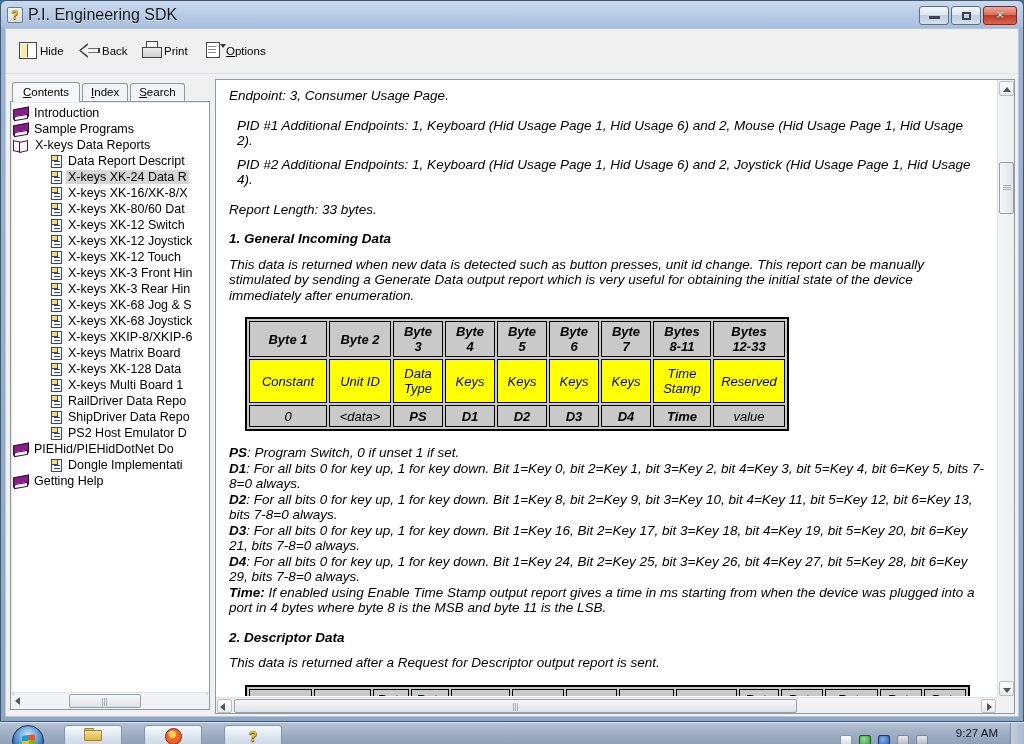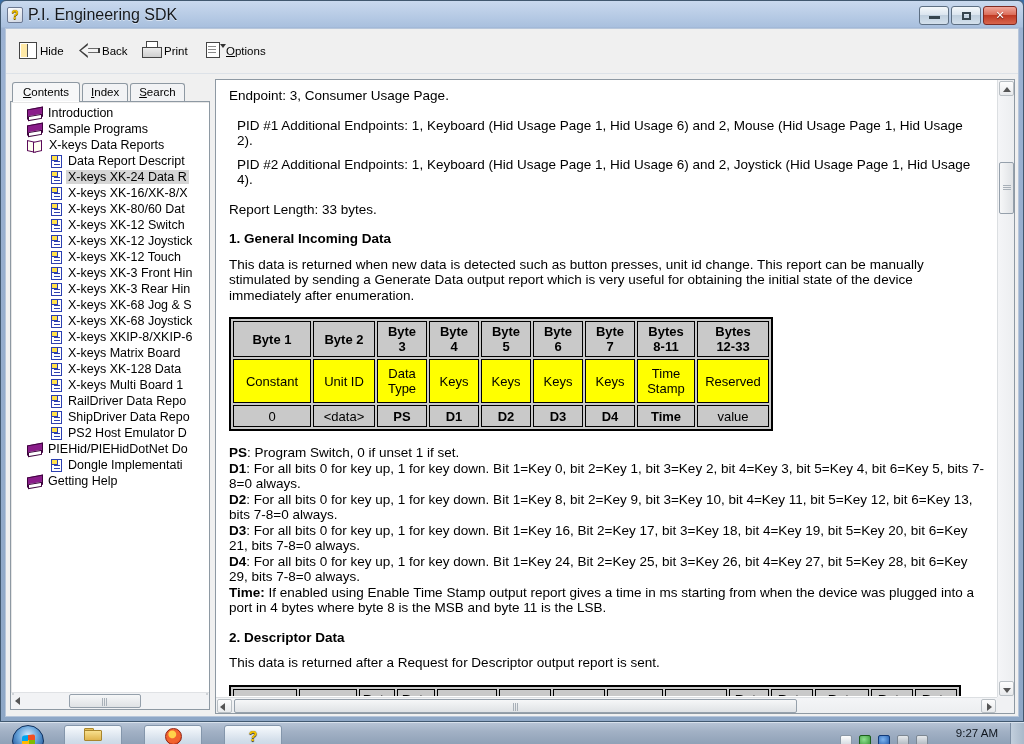--- a/index.html
+++ b/index.html
@@ -57,47 +57,47 @@
   
   .workarea{position:absolute;left:0;right:0;top:46px;bottom:0;border-radius:32px;}
   .left-pane{position:absolute;left:4px;top:4px;width:200px;bottom:6px;}
   .tabs{position:absolute;left:2px;top:0;height:22px;display:flex;align-items:flex-end;}
   .tab{border:1px solid #8e99a3;border-bottom:none;border-radius:3px 3px 0 0;background:#f2f3f5;
        padding:2px 8px 3px;font-size:11.5px;margin-right:2px;position:relative;}
   .tab.active{background:#f6f7f8;padding:3px 10px 4px;z-index:3;margin-bottom:-1px;box-shadow:0 -1px 0 #fff inset;}
   .tree-box{position:absolute;left:0;right:0;top:22px;bottom:0;background:#fff;
             border:1px solid #8e99a3;box-shadow:inset 1px 1px 0 #e6e6e6;overflow:hidden;z-index:2;}
   .tree{position:absolute;left:2px;top:3px;right:1px;bottom:18px;overflow:hidden;}
-  .trow{display:flex;align-items:center;height:16px;white-space:nowrap;padding-left:14px;}
+  .trow{display:flex;align-items:center;height:16px;white-space:nowrap;}
   .trow.lvl1{padding-left:36px;}
   .tl{font-size:12.5px;padding:0 2px;overflow:hidden;}
   .trow.sel .tl{background:#d6d6d6;}
   .icn{flex:none;position:relative;margin-right:4px;}
   .icn.bk{width:15px;height:13px;}
   .icn.bk::after{content:"";position:absolute;left:1px;top:8px;width:12px;height:3px;background:#fff;border:1px solid #3d043d;transform:skewY(-10deg);}
   .icn.bk::before{content:"";position:absolute;left:0;top:1px;width:14px;height:8px;background:#8a1c8a;border:1px solid #3d043d;transform:skewY(-10deg);}
   .icn.ob{width:16px;height:13px;}
   .icn.ob::before{content:"";position:absolute;left:0;top:2px;width:7px;height:9px;background:#fffef2;border:1px solid #5a0a5a;transform:skewY(12deg);}
   .icn.ob::after{content:"";position:absolute;right:1px;top:2px;width:7px;height:9px;background:#fffef2;border:1px solid #5a0a5a;transform:skewY(-12deg);}
   .icn.pg{width:11px;height:13px;background:#fff;border:1px solid #2b3fb0;margin-left:2px;}
   .icn.pg::before{content:"";position:absolute;left:-1px;top:-1px;width:5px;height:4px;background:#ffe14a;border:1px solid #2b3fb0;}
   .icn.pg::after{content:"";position:absolute;left:2px;top:5px;right:1px;height:7px;
       background:repeating-linear-gradient(#2b3fb0 0 1px,transparent 1px 3px);}
 
   .content-pane{position:absolute;left:209px;right:3px;top:4px;bottom:2px;background:#fff;
-                border:1px solid #8e99a3;overflow:hidden;}
+                border:1px solid #8e99a3;overflow:hidden;font-style:italic;}
   .content-body{position:absolute;left:1px;top:1px;right:18px;bottom:17px;overflow:hidden;
                 padding:7px 10px 0 12px;font-size:13.5px;line-height:15.5px;background:#fff;}
   .content-body p{margin:0 0 14px;}
   .content-body .tight{margin:8px;}
   .pid-block{margin:0 0 14px;}
   h3.sect{font-size:13.5px;margin:14px 0 10px;font-weight:bold;}
 
   
-  table.btable{border-collapse:separate;border-spacing:2px;background:#c9c9c9;border:2px solid #000;margin:2px 0 14px;}
+  table.btable{border-collapse:separate;border-spacing:2px;background:#c9c9c9;border:2px solid #000;margin:2px 16px 14px;}
   table.btable td{border:1px solid #000;background:#c9c9c9;text-align:center;vertical-align:middle;
                   font-size:13px;padding:2px 3px;white-space:pre-line;line-height:15px;}
   table.btable td.hd{font-weight:bold;height:36px;}
   table.btable td.yl{background:#ffff00;height:44px;}
   table.btable td.vl{height:22px;}
   table.btable td.b{font-weight:bold;}
   .t1 td:nth-child(1){width:78px}.t1 td:nth-child(2){width:62px}
   .t1 td:nth-child(3),.t1 td:nth-child(4),.t1 td:nth-child(5),.t1 td:nth-child(6),.t1 td:nth-child(7){width:50px}
   .t1 td:nth-child(8){width:58px}.t1 td:nth-child(9){width:72px}
   .t2{margin-top:4px;}

